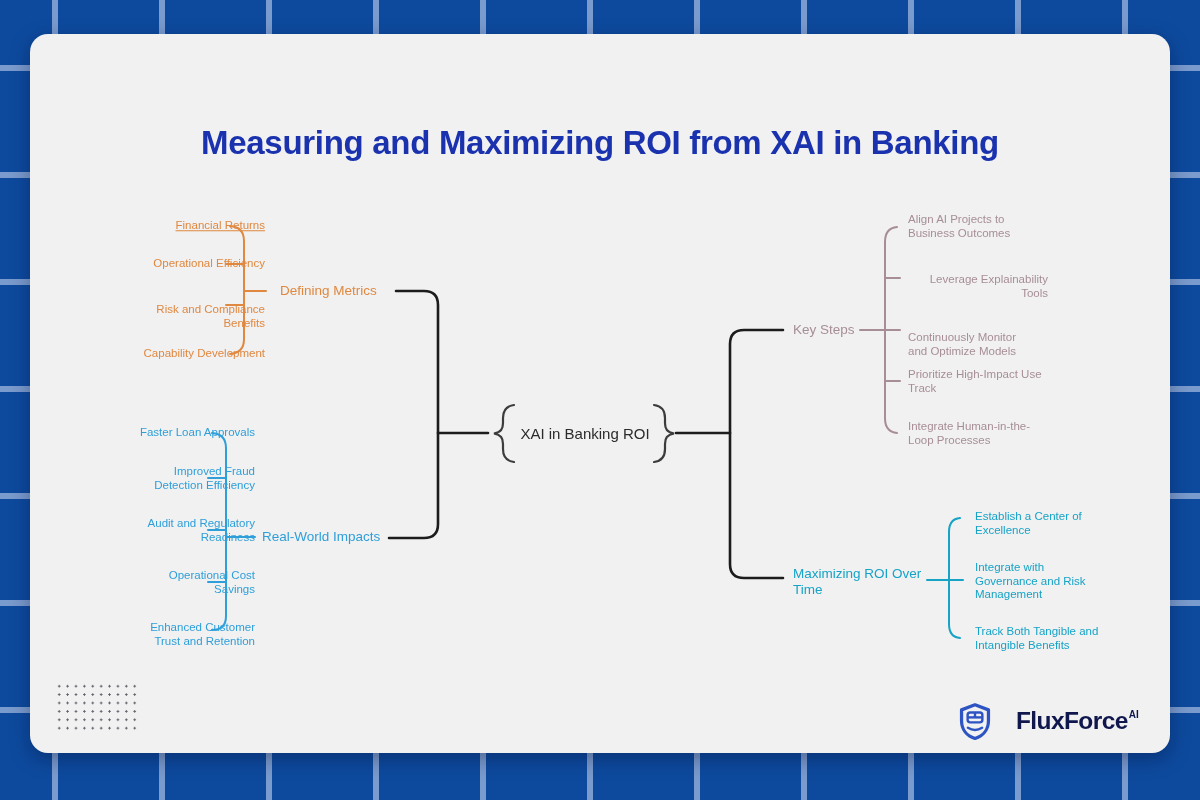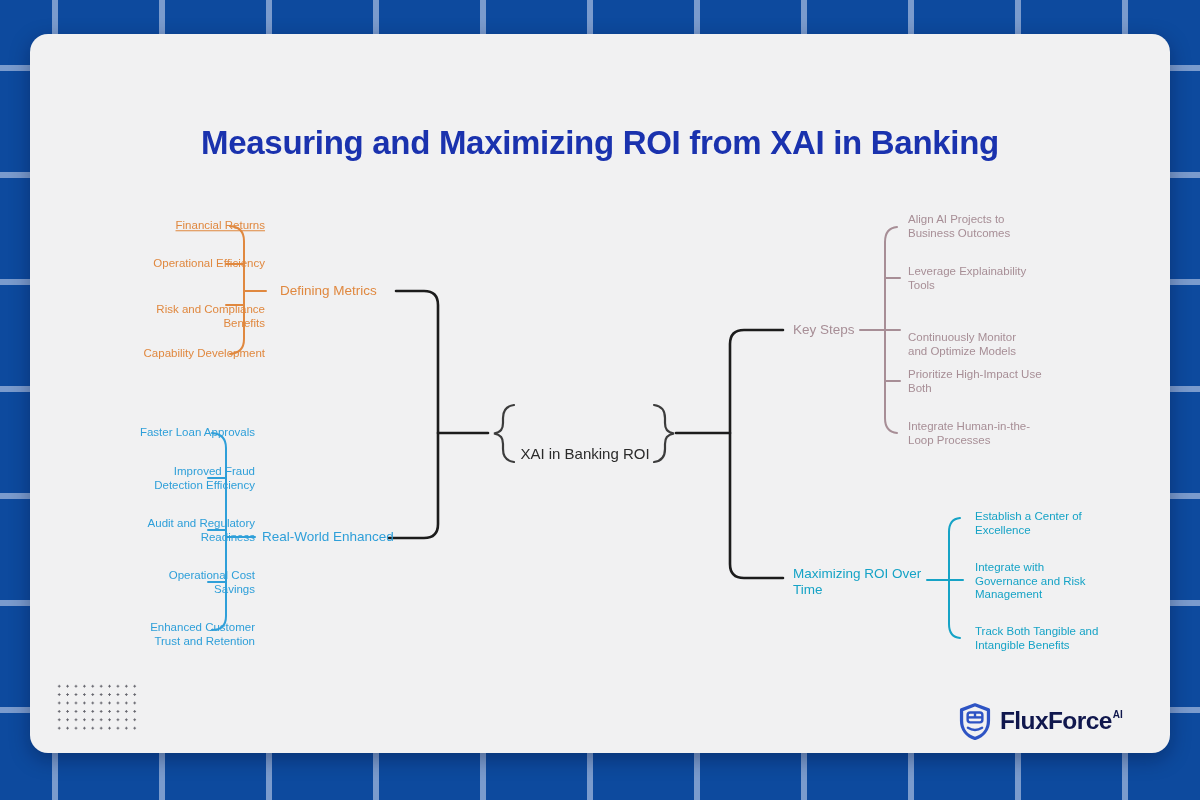--- a/index.html
+++ b/index.html
@@ -34,30 +34,30 @@
     font-size:11.5px;line-height:13.5px;
   }
   .parent{font-size:13.5px;line-height:16px;}
   .ra{text-align:right;}
   .c-orange{color:#e0883f;}
   .c-blue{color:#2e9fd9;}
   .c-mauve{color:#a78e96;}
   .c-cyan{color:#16a3c6;}
   .center-label{
     position:absolute;left:512px;top:433px;width:146px;transform:translateY(-50%);
-    text-align:center;font-size:15px;font-weight:500;color:#2b2b2b;margin-top:20px;
+    text-align:center;font-size:15px;font-weight:500;color:#2b2b2b;
   }
   .dots{
     position:absolute;left:55px;top:682px;width:84px;height:52px;
     background-image:radial-gradient(circle,#3f3f49 1.1px,transparent 1.3px);
     background-size:8.4px 8.4px;opacity:.8;
   }
   .logo{
     position:absolute;left:958px;top:701px;height:40px;
-    display:flex;align-items:center;gap:8px;
+    display:flex;align-items:center;gap:24px;
   }
   .brand{
     font-size:24.5px;font-weight:700;color:#10174d;letter-spacing:-0.6px;
     white-space:nowrap;
   }
   .brand sup{font-size:10px;font-weight:700;letter-spacing:0;position:relative;top:-2px;left:1px;}
 </style>
 </head>
 <body>
 
@@ -109,32 +109,32 @@
   </svg>
 
   <div class="center-label">XAI in Banking ROI</div>
 
   <div class="lbl parent c-orange" style="left:280px;top:291px;">Defining Metrics</div>
   <div class="lbl ra c-orange" style="right:978px;top:226px;width:150px;text-decoration:underline;">Financial Returns</div>
   <div class="lbl ra c-orange" style="right:978px;top:264px;width:160px;">Operational Efficiency</div>
   <div class="lbl ra c-orange" style="right:978px;top:316px;width:135px;">Risk and Compliance Benefits</div>
   <div class="lbl ra c-orange" style="right:978px;top:354px;width:170px;">Capability Development</div>
 
-  <div class="lbl parent c-blue" style="left:262px;top:537px;">Real-World Enhanced</div>
+  <div class="lbl parent c-blue" style="left:262px;top:537px;">Real-World Impacts</div>
   <div class="lbl ra c-blue" style="right:988px;top:433px;width:160px;">Faster Loan Approvals</div>
   <div class="lbl ra c-blue" style="right:988px;top:478px;width:130px;">Improved Fraud Detection Efficiency</div>
   <div class="lbl ra c-blue" style="right:988px;top:530px;width:130px;">Audit and Regulatory Readiness</div>
   <div class="lbl ra c-blue" style="right:988px;top:582px;width:115px;">Operational Cost Savings</div>
   <div class="lbl ra c-blue" style="right:988px;top:634px;width:125px;">Enhanced Customer Trust and Retention</div>
 
   <div class="lbl parent c-mauve" style="left:793px;top:330px;">Key Steps</div>
   <div class="lbl c-mauve" style="left:908px;top:226px;width:135px;">Align AI Projects to Business Outcomes</div>
-  <div class="lbl c-mauve" style="left:908px;top:278px;width:140px;">Leverage Explainability Tools</div>
+  <div class="lbl c-mauve" style="left:908px;top:286px;width:140px;text-align:right;">Leverage Explainability Tools</div>
   <div class="lbl c-mauve" style="left:908px;top:344px;width:125px;">Continuously Monitor and Optimize Models</div>
-  <div class="lbl c-mauve" style="left:908px;top:381px;width:135px;">Prioritize High-Impact Use Both</div>
+  <div class="lbl c-mauve" style="left:908px;top:381px;width:135px;">Prioritize High-Impact Use Track</div>
   <div class="lbl parent c-cyan" style="left:793px;top:582px;width:140px;">Maximizing ROI Over Time</div>
 
   <div class="lbl c-mauve" style="left:908px;top:433px;width:145px;">Integrate Human-in-the-Loop Processes</div>
   <div class="lbl c-cyan" style="left:975px;top:523px;width:130px;">Establish a Center of Excellence</div>
   <div class="lbl c-cyan" style="left:975px;top:638px;width:145px;">Track Both Tangible and Intangible Benefits</div>
   <div class="lbl c-cyan" style="left:975px;top:581px;width:130px;">Integrate with Governance and Risk Management</div>
 
   <div class="dots"></div>
 
   <div class="logo">

